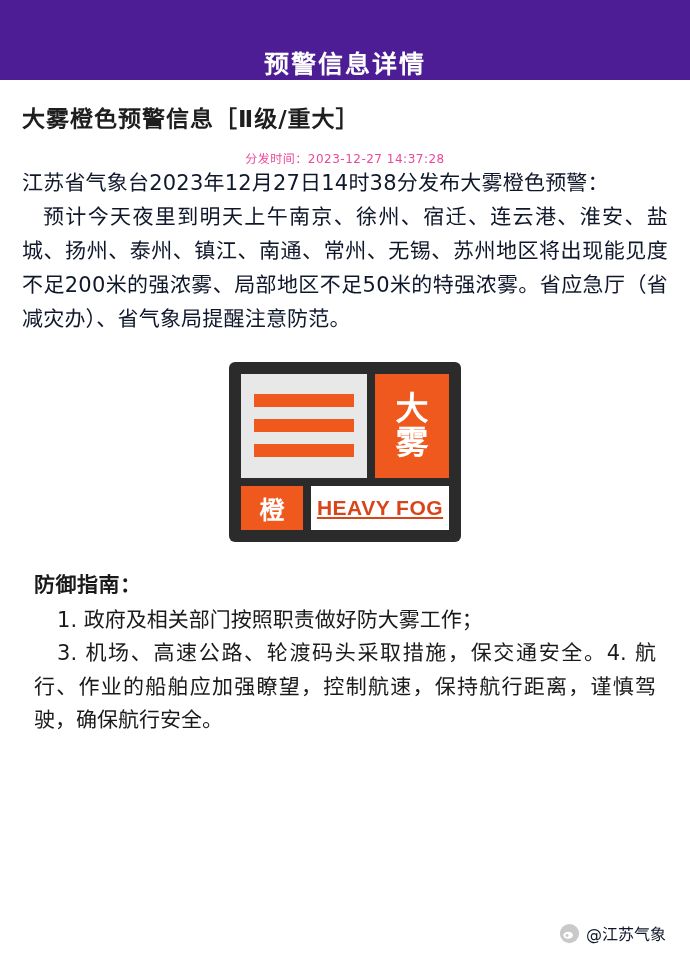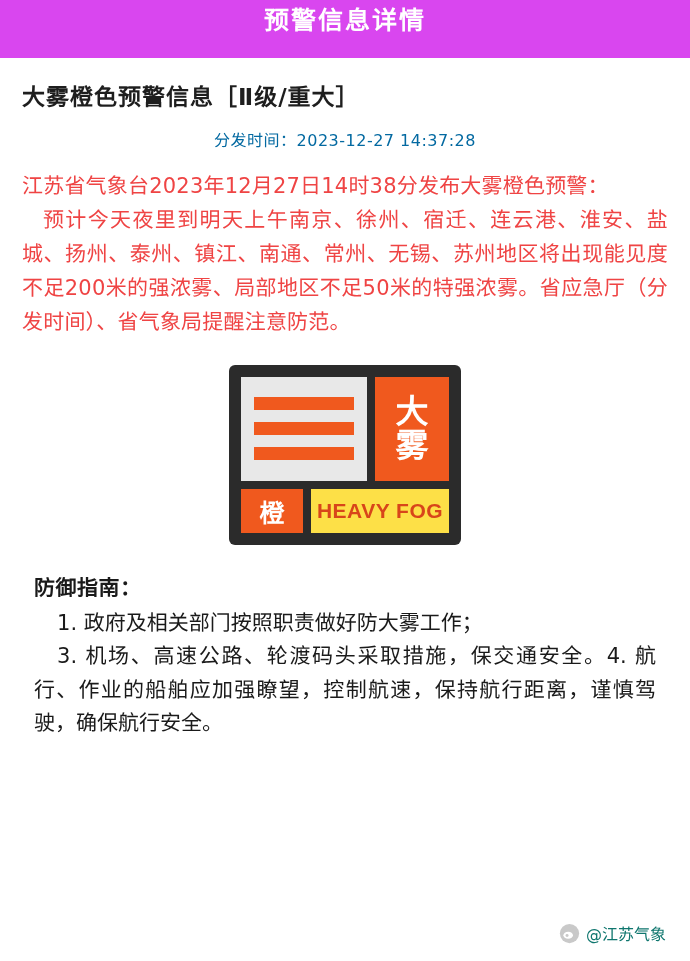--- a/index.html
+++ b/index.html
@@ -18,24 +18,24 @@
   .page {
     width: 690px;
     height: 961px;
     position: relative;
     background: #ffffff;
     box-sizing: border-box;
   }
   
   .header {
     width: 100%;
-    height: 58px;
-    background: #d946ef;
-    display: flex;
-    align-items: flex-start;
+    height: 80px;
+    background: #4c1d95;
+    display: flex;
+    align-items: flex-end;
     justify-content: center;
     box-sizing: border-box;
   }
   .header-title {
     color: #ffffff;
     font-size: 25px;
     font-weight: bold;
     letter-spacing: 2px;
     font-family: "DejaVu Sans", "Liberation Sans", sans-serif;
   }
@@ -48,31 +48,30 @@
     text-align: left;
     font-size: 23px;
     font-weight: bold;
     color: #1e1e1e;
     letter-spacing: 1px;
     line-height: 1.5;
     font-family: "DejaVu Sans", "Liberation Sans", sans-serif;
   }
   .publish-time {
     text-align: center;
-    font-size: 16px;
-    color: #0369a1;
+    font-size: 12px;
+    color: #ec4899;
     margin-top: 12px;
     letter-spacing: 0.5px;
     font-family: "DejaVu Sans", "Liberation Sans", sans-serif;
   }
   .body-text {
-    margin-top: 18px;
     font-size: 21px;
     line-height: 1.62;
-    color: #ef4444;
+    color: #0f172a;
     text-align: justify;
     letter-spacing: 0.2px;
     font-family: "DejaVu Sans", "Liberation Sans", sans-serif;
   }
   .body-text p {
     margin: 0;
   }
   .body-text p.indent {
     text-indent: 1em;
   }
@@ -136,29 +135,30 @@
     color: #ffffff;
     font-size: 25px;
     font-weight: bold;
     display: flex;
     align-items: center;
     justify-content: center;
     font-family: "DejaVu Sans", "Liberation Sans", sans-serif;
   }
   .signal-en {
     flex: 1 1 auto;
-    background: #fde047;
+    background: #ffffff;
     color: #d8451a;
     font-size: 21px;
     font-weight: bold;
     letter-spacing: 0.5px;
     display: flex;
     align-items: center;
     justify-content: center;
     font-family: "Liberation Sans", "DejaVu Sans", sans-serif;
+    text-decoration: underline;
   }
   
   .guide {
     margin-top: 26px;
     padding: 0 34px;
     box-sizing: border-box;
   }
   .guide-title {
     font-size: 21px;
     font-weight: bold;
@@ -188,40 +188,40 @@
     align-items: center;
     gap: 6px;
   }
   .weibo-icon {
     width: 21px;
     height: 21px;
     display: inline-block;
   }
   .footer-text {
     font-size: 16px;
-    color: #0f766e;
+    color: #0f172a;
     font-family: "DejaVu Sans", "Liberation Sans", sans-serif;
   }
 </style>
 </head>
 <body>
 
 <div class="page">
 
   <div class="header">
     <div class="header-title">预警信息详情</div>
   </div>
 
   <div class="article">
     <div class="alert-title">大雾橙色预警信息［Ⅱ级/重大］</div>
     <div class="publish-time">分发时间：2023-12-27  14:37:28</div>
 
     <div class="body-text">
       <p>江苏省气象台2023年12月27日14时38分发布大雾橙色预警：</p>
-      <p class="indent">预计今天夜里到明天上午南京、徐州、宿迁、连云港、淮安、盐城、扬州、泰州、镇江、南通、常州、无锡、苏州地区将出现能见度不足200米的强浓雾、局部地区不足50米的特强浓雾。省应急厅（分发时间）、省气象局提醒注意防范。</p>
+      <p class="indent">预计今天夜里到明天上午南京、徐州、宿迁、连云港、淮安、盐城、扬州、泰州、镇江、南通、常州、无锡、苏州地区将出现能见度不足200米的强浓雾、局部地区不足50米的特强浓雾。省应急厅（省减灾办）、省气象局提醒注意防范。</p>
     </div>
 
     <div class="signal-wrap">
       <div class="signal">
         <div class="signal-top">
           <div class="signal-bars">
             <div class="bar"></div>
             <div class="bar"></div>
             <div class="bar"></div>
           </div>

